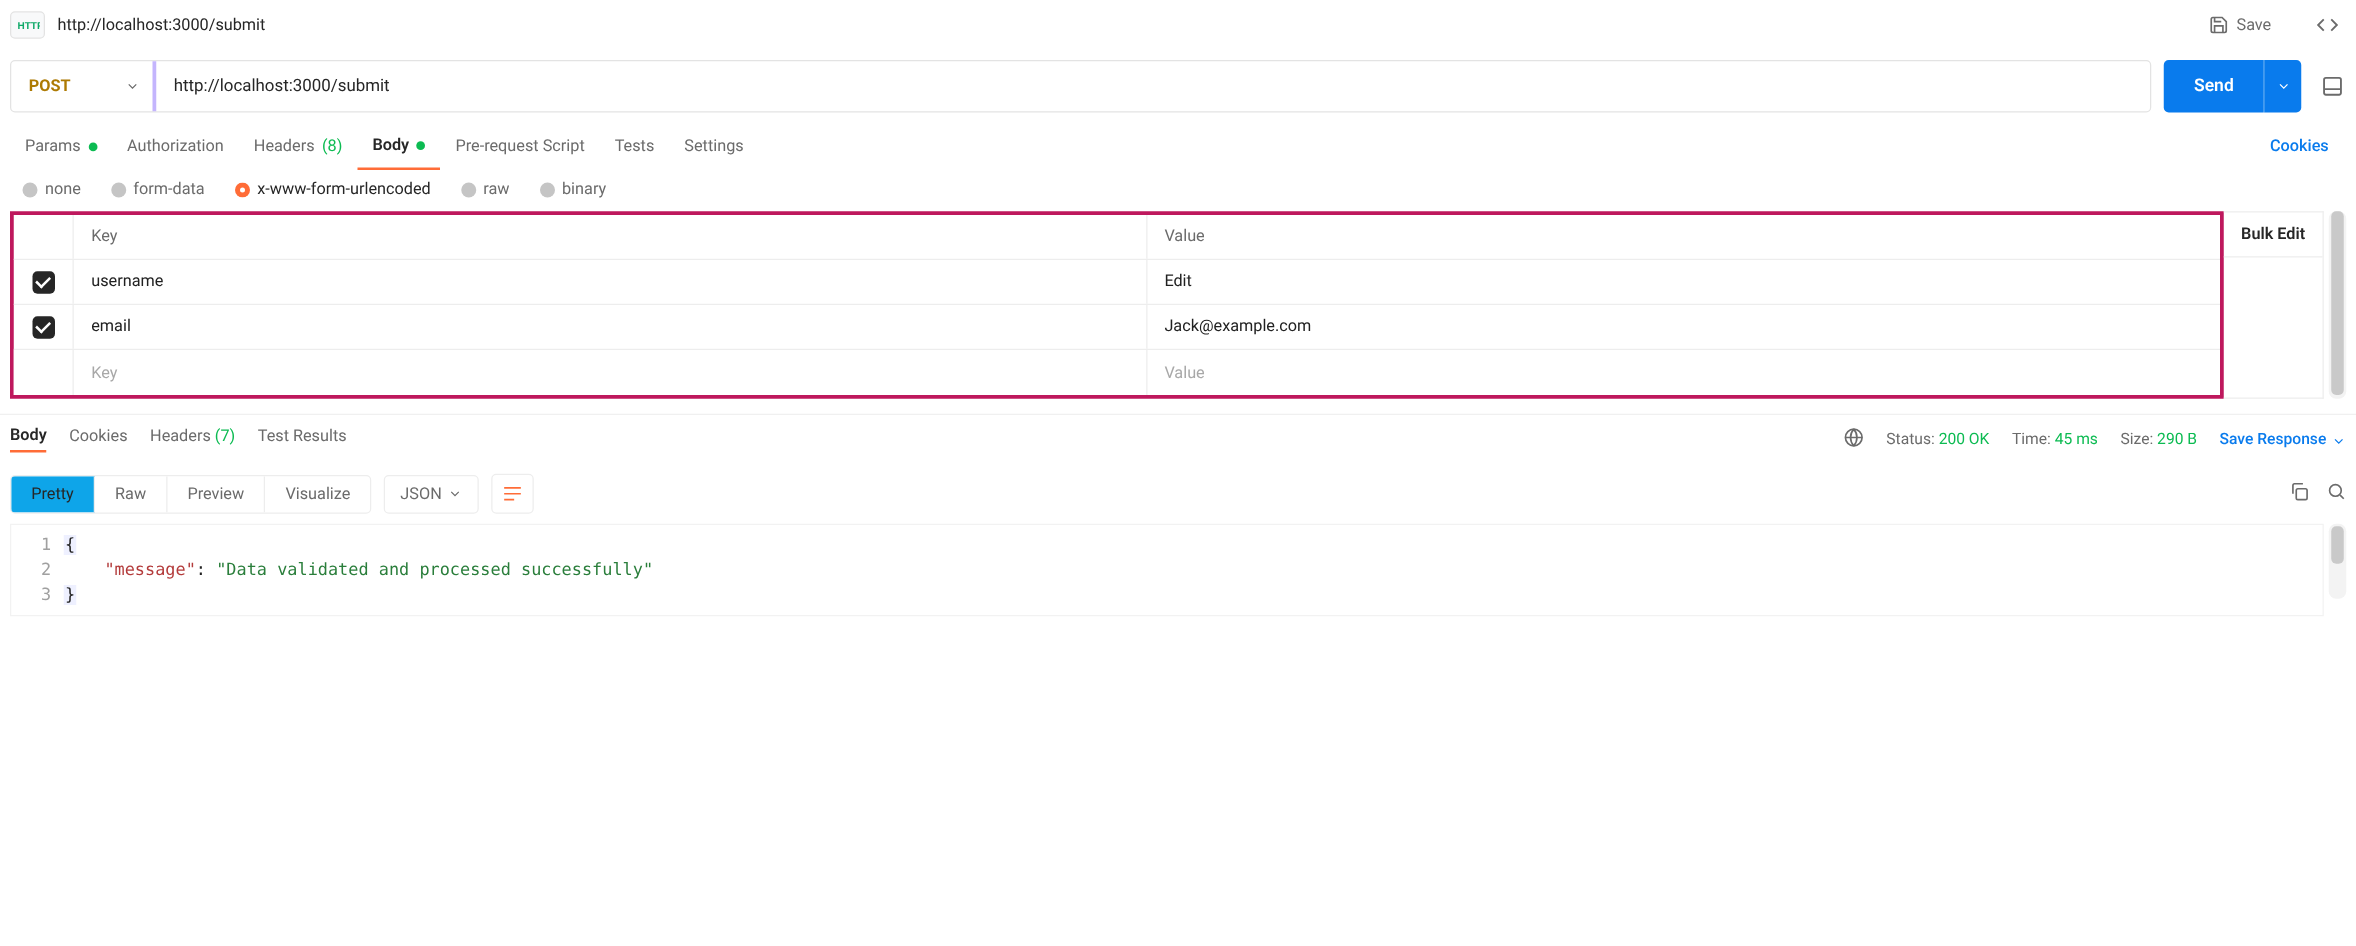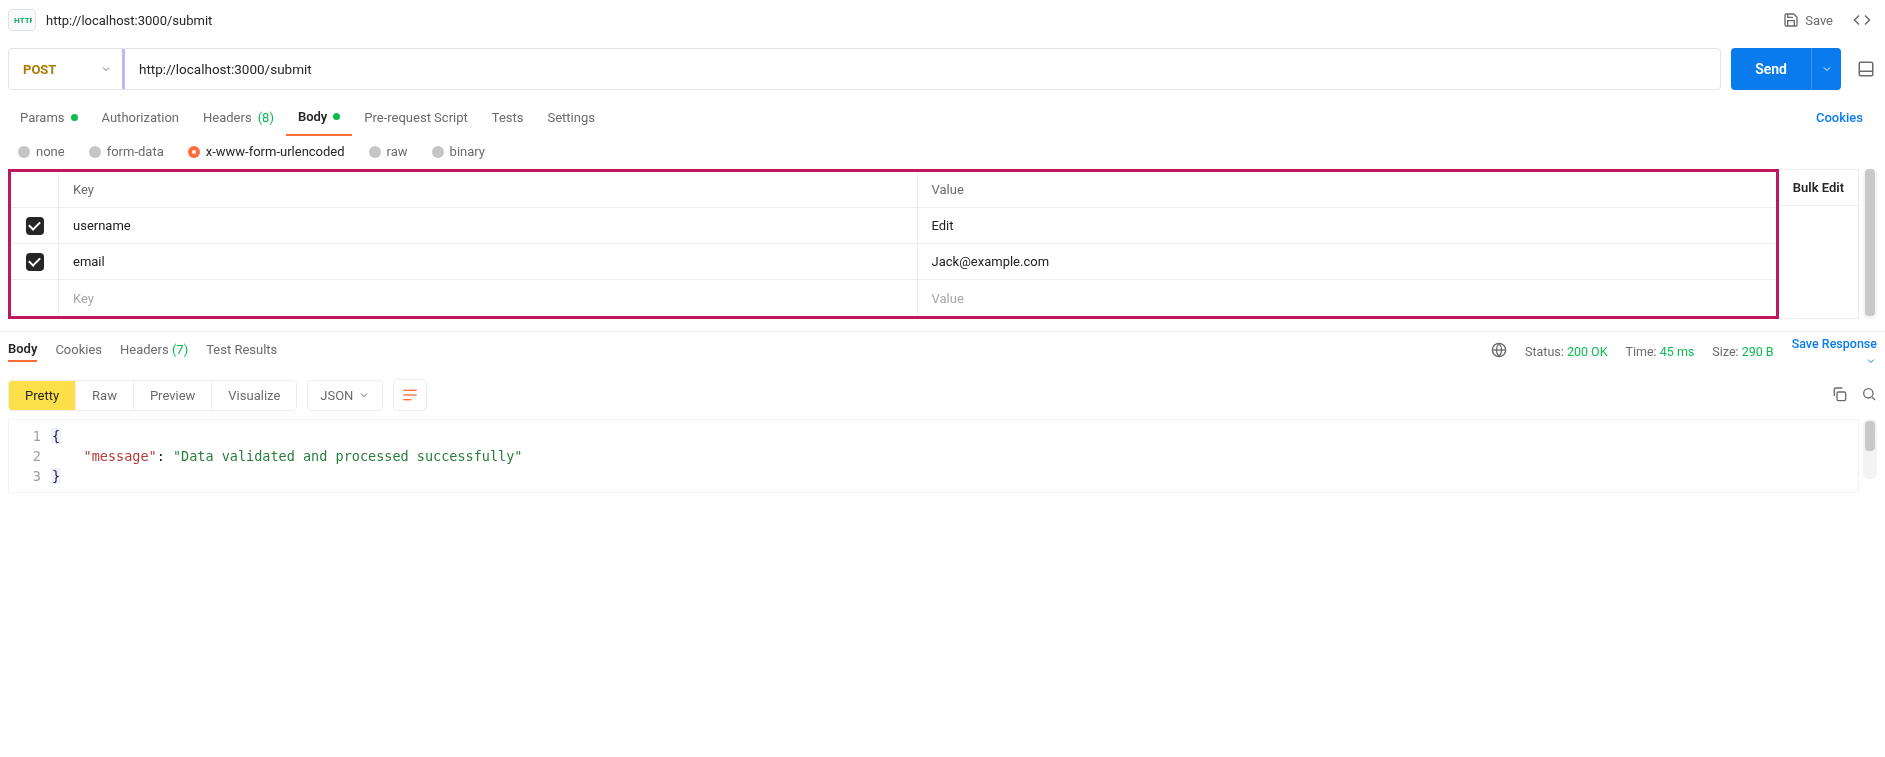--- a/index.html
+++ b/index.html
@@ -22,21 +22,21 @@
   .bc-icon {
     width: 28px; height: 22px;
     border: 1px solid #e3e3e3; border-radius: 4px;
     display: flex; align-items: center; justify-content: center;
     margin-right: 10px;
     background: #f8f9fa;
   }
   .bc-icon svg { display:block; }
   .bc-title { font-size: 13px; color: #262626; }
   .top-row .spacer { flex: 1; }
-  .save-btn { display: flex; align-items: center; gap: 6px; color: #6b6b6b; cursor: pointer; margin-right: 20px; }
+  .save-btn { display: flex; align-items: center; gap: 6px; color: #6b6b6b; cursor: pointer; margin-right: 36px; }
   .save-btn svg, .code-icon svg { display:block; }
   .code-icon { color: #6b6b6b; margin-right: 6px; }
 
   
   .req-row {
     display: flex;
     align-items: stretch;
     gap: 10px;
     padding: 8px;
   }
@@ -197,39 +197,39 @@
     height: 40px;
     margin-top: 12px;
     border-top: 1px solid #f0f0f0;
   }
   .resp-tabs { display:flex; gap: 18px; align-items:center; }
   .resp-tab { color:#6b6b6b; font-size:13px; cursor:pointer; padding-bottom:4px; }
   .resp-tab.active { color:#262626; border-bottom: 2px solid #ff6c37; font-weight:600; }
   .resp-tab .count { color:#0cbb52; }
   .resp-meta { margin-left:auto; display:flex; align-items:center; gap:18px; color:#6b6b6b; font-size:12.5px; }
   .resp-meta .val { color:#0cbb52; }
-  .save-resp { color:#097bed; font-weight:500; display:flex; align-items:flex-end; gap:4px; cursor:pointer;flex-direction:column; }
+  .save-resp { color:#097bed; font-weight:500; display:flex; align-items:flex-end; gap:4px; cursor:pointer; }
   .globe-icon { color:#6b6b6b; }
 
   
   .resp-sub {
     display:flex; align-items:center; gap:10px;
     padding: 8px;
   }
   .seg {
     display:flex;
     border:1px solid #ededed; border-radius:4px;
     overflow:hidden;
   }
   .seg .seg-item {
     padding: 7px 16px; font-size:13px; color:#6b6b6b; cursor:pointer;
     border-right:1px solid #ededed;
   }
   .seg .seg-item:last-child { border-right:none; }
-  .seg .seg-item.active { background:#fde047; color:#262626; }
+  .seg .seg-item.active { background:#0ea5e9; color:#262626; }
   .ghost-btn {
     display:flex; align-items:center; gap:5px;
     border:1px solid #ededed; border-radius:4px;
     padding: 7px 12px; font-size:13px; color:#6b6b6b; cursor:pointer;
   }
   .icon-btn {
     width:34px; height:32px; border:1px solid #ededed; border-radius:4px;
     display:flex; align-items:center; justify-content:center; color:#ff6c37; cursor:pointer;
   }
   .resp-sub .right-icons { margin-left:auto; display:flex; gap:14px; color:#6b6b6b; }

